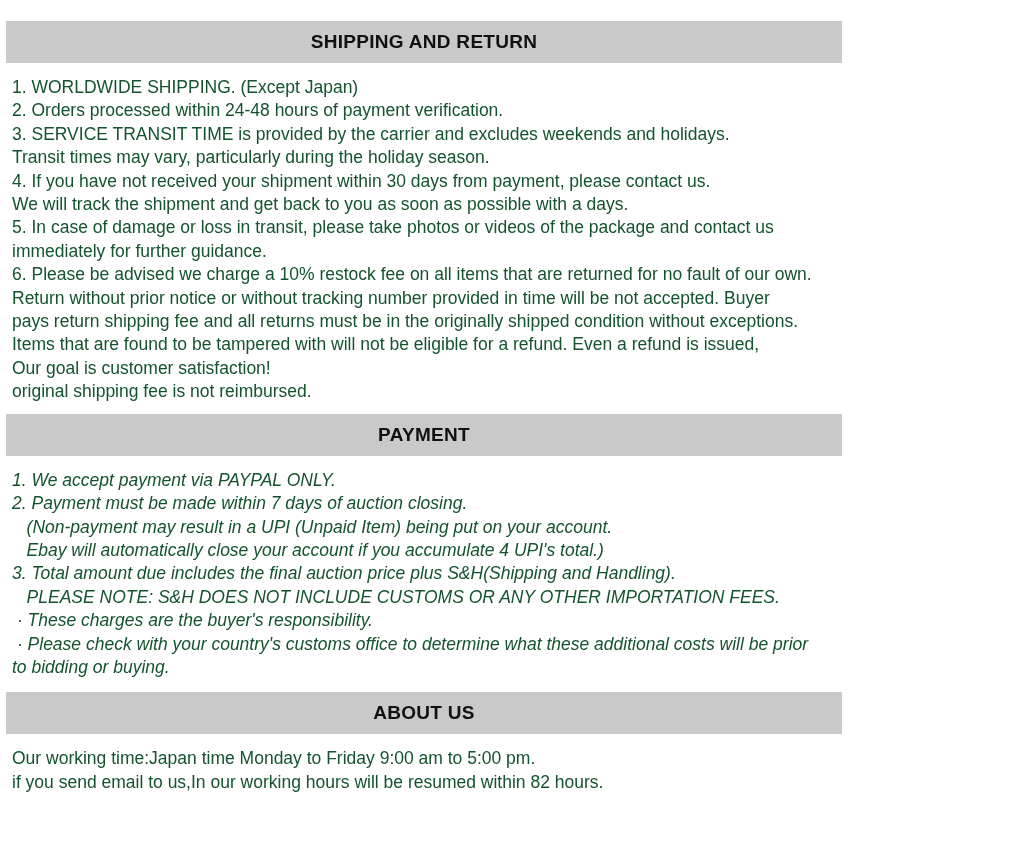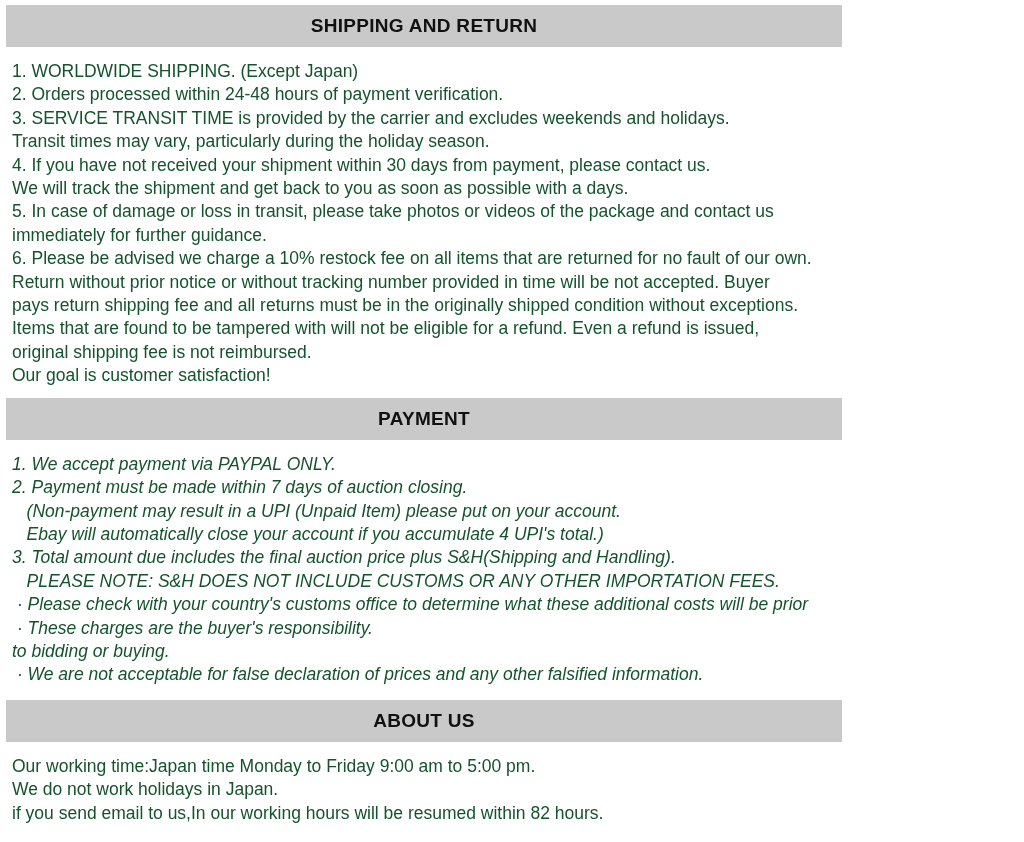--- a/index.html
+++ b/index.html
@@ -8,21 +8,21 @@
     background: #ffffff;
   }
   body {
     width: 1024px;
     height: 842px;
     font-family: "Liberation Sans", "DejaVu Sans", sans-serif;
     color: #151515;
     overflow: hidden;
   }
   .page {
-    padding-top: 5px;
+    padding-top: 21px;
     width: 848px;
   }
   .section-header {
     margin: 0 6px;
     height: 42px;
     line-height: 42px;
     background: #c9c9c9;
     text-align: center;
     font-weight: bold;
     font-size: 19px;
@@ -56,43 +56,41 @@
         <div class="text-line">3. SERVICE TRANSIT TIME is provided by the carrier and excludes weekends and holidays.</div>
         <div class="text-line">Transit times may vary, particularly during the holiday season.</div>
         <div class="text-line">4. If you have not received your shipment within 30 days from payment, please contact us.</div>
         <div class="text-line">We will track the shipment and get back to you as soon as possible with a days.</div>
         <div class="text-line">5. In case of damage or loss in transit, please take photos or videos of the package and contact us</div>
         <div class="text-line">immediately for further guidance.</div>
         <div class="text-line">6. Please be advised we charge a 10% restock fee on all items that are returned for no fault of our own.</div>
         <div class="text-line">Return without prior notice or without tracking number provided in time will be not accepted. Buyer</div>
         <div class="text-line">pays return shipping fee and all returns must be in the originally shipped condition without exceptions.</div>
         <div class="text-line">Items that are found to be tampered with will not be eligible for a refund. Even a refund is issued,</div>
+        <div class="text-line">Our goal is customer satisfaction!</div>
         <div class="text-line">original shipping fee is not reimbursed.</div>
-        <div class="text-line">Our goal is customer satisfaction!</div>
       </div>
   </section>
 
   <section>
     <div class="section-header">PAYMENT</div>
     <div class="section-body section-body-payment">
         <div class="text-line">1. We accept payment via PAYPAL ONLY.</div>
         <div class="text-line">2. Payment must be made within 7 days of auction closing.</div>
-        <div class="text-line">   (Non-payment may result in a UPI (Unpaid Item) please put on your account.</div>
+        <div class="text-line">   (Non-payment may result in a UPI (Unpaid Item) being put on your account.</div>
         <div class="text-line">   Ebay will automatically close your account if you accumulate 4 UPI's total.)</div>
         <div class="text-line">3. Total amount due includes the final auction price plus S&amp;H(Shipping and Handling).</div>
         <div class="text-line">   PLEASE NOTE: S&amp;H DOES NOT INCLUDE CUSTOMS OR ANY OTHER IMPORTATION FEES.</div>
+        <div class="text-line"> · These charges are the buyer's responsibility.</div>
         <div class="text-line"> · Please check with your country's customs office to determine what these additional costs will be prior</div>
-        <div class="text-line"> · These charges are the buyer's responsibility.</div>
         <div class="text-line">to bidding or buying.</div>
-        <div class="text-line"> · We are not acceptable for false declaration of prices and any other falsified information.</div>
       </div>
   </section>
 
   <section>
     <div class="section-header">ABOUT US</div>
     <div class="section-body">
         <div class="text-line">Our working time:Japan time Monday to Friday 9:00 am to 5:00 pm.</div>
-        <div class="text-line">We do not work holidays in Japan.</div>
         <div class="text-line">if you send email to us,In our working hours will be resumed within 82 hours.</div>
       </div>
   </section>
 
 </div>
 
 </body></html>

